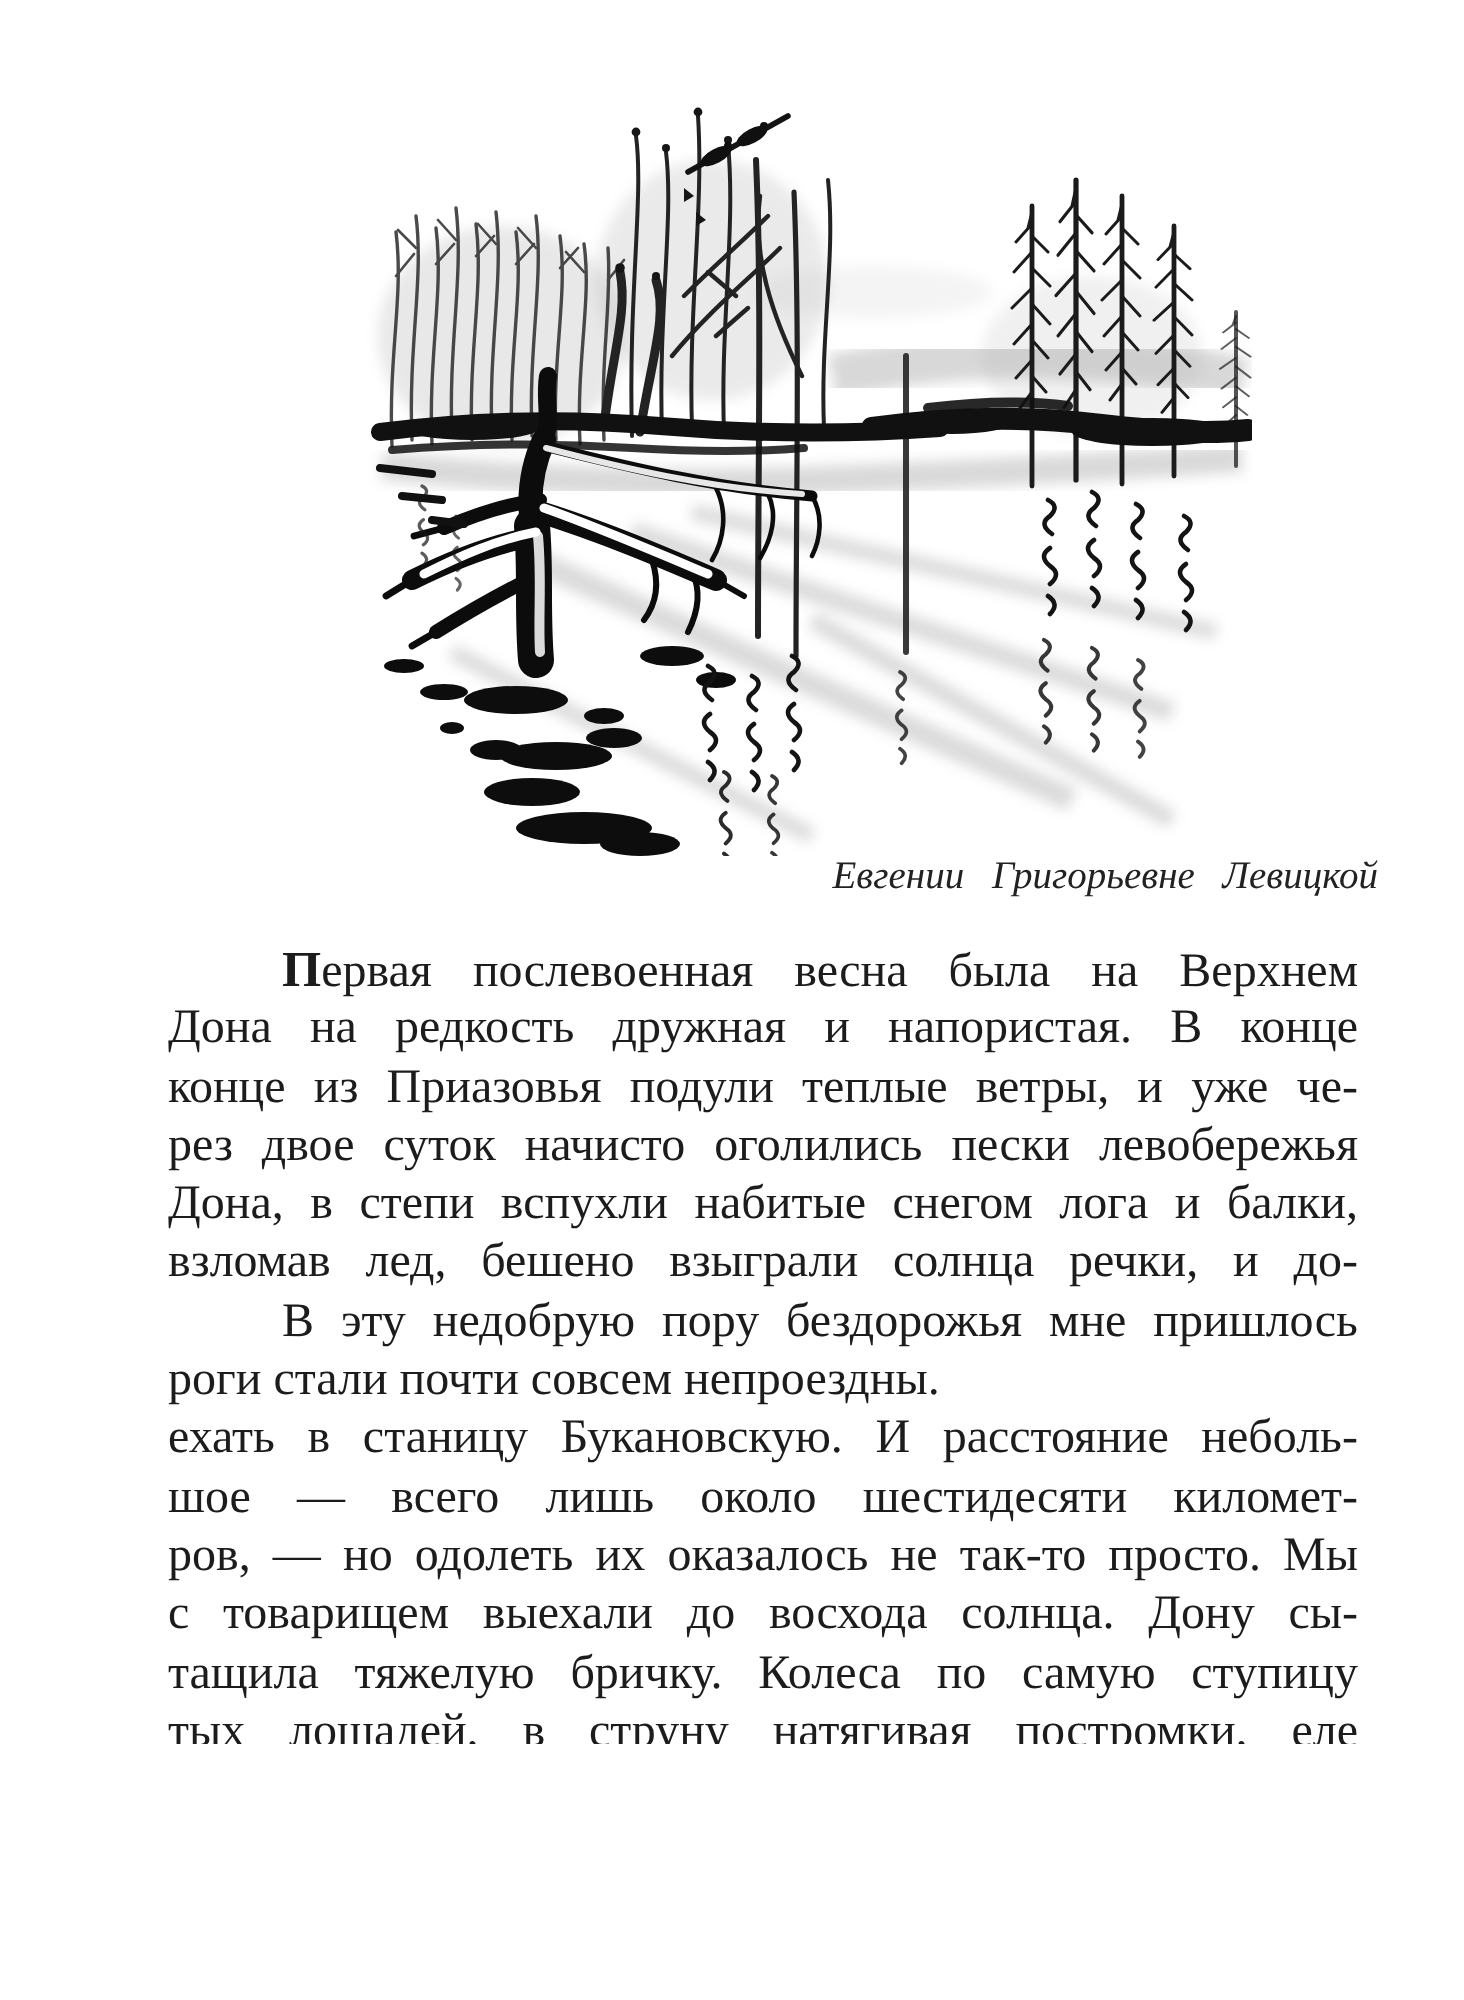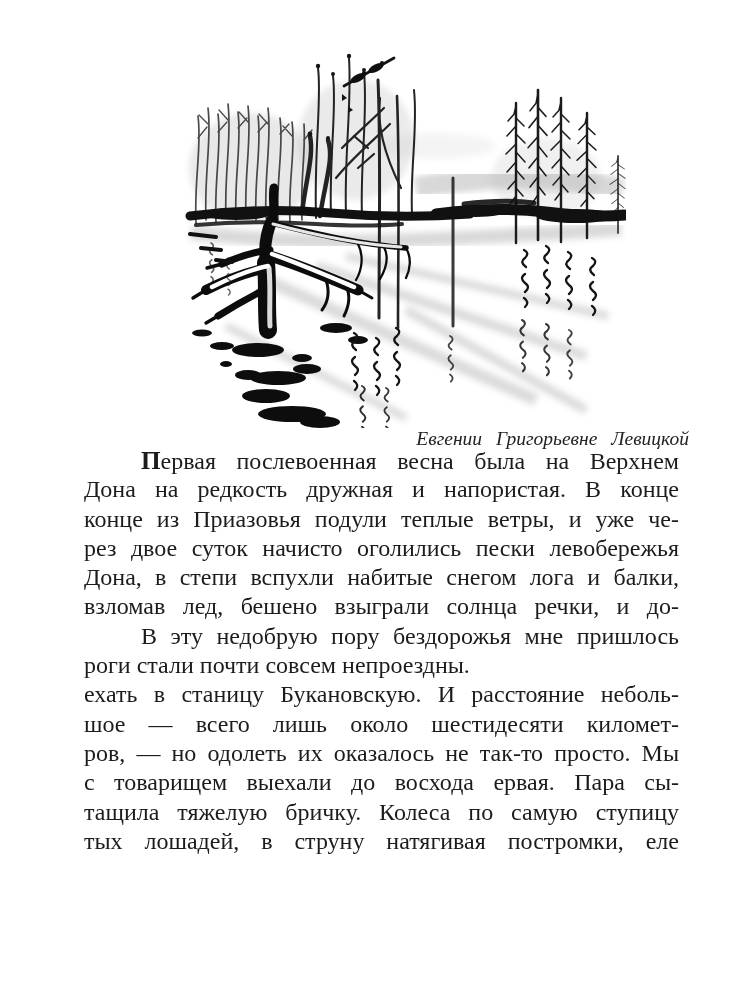--- a/index.html
+++ b/index.html
@@ -15,21 +15,21 @@
   figure.illustration{
     position:absolute;left:85px;top:28px;width:520px;height:400px;margin:0;
   }
   figure.illustration svg{width:100%;height:100%;display:block;}
   .dedication{
     position:absolute;top:427px;right:64px;
     font-style:italic;font-size:19.5px;line-height:24px;
     word-spacing:9px;color:#222;white-space:nowrap;
   }
   .body-text{
-    position:absolute;left:63px;top:446px;width:595px;
+    position:absolute;left:63px;top:471px;width:595px;
   }
   .line{
     font-size:24px;line-height:29.3px;
     text-align:justify;text-align-last:justify;
     text-justify:inter-word;
     height:29.3px;overflow:visible;
   }
   .line.indent{text-indent:57px;}
   .line.endpar{text-align-last:left;}
   .lead{font-weight:bold;font-size:1.05em;}
@@ -188,20 +188,20 @@
     <div class="line">Дона на редкость дружная и напористая. В конце</div>
     <div class="line">конце из Приазовья подули теплые ветры, и уже че-</div>
     <div class="line">рез двое суток начисто оголились пески левобережья</div>
     <div class="line">Дона, в степи вспухли набитые снегом лога и балки,</div>
     <div class="line">взломав лед, бешено взыграли солнца речки, и до-</div>
     <div class="line indent">В эту недобрую пору бездорожья мне пришлось</div>
     <div class="line endpar">роги стали почти совсем непроездны.</div>
     <div class="line">ехать в станицу Букановскую. И расстояние неболь-</div>
     <div class="line">шое — всего лишь около шестидесяти километ-</div>
     <div class="line">ров, — но одолеть их оказалось не так-то просто. Мы</div>
-    <div class="line">с товарищем выехали до восхода ервая. Пара сы-</div>
+    <div class="line">с товарищем выехали до восхода солнца. Дону сы-</div>
     <div class="line">тащила тяжелую бричку. Колеса по самую ступицу</div>
     <div class="line">тых лошадей, в струну натягивая постромки, еле</div>
   </main>
 
   <div class="page-number">5</div>
 
 </div>
 
 </body></html>

